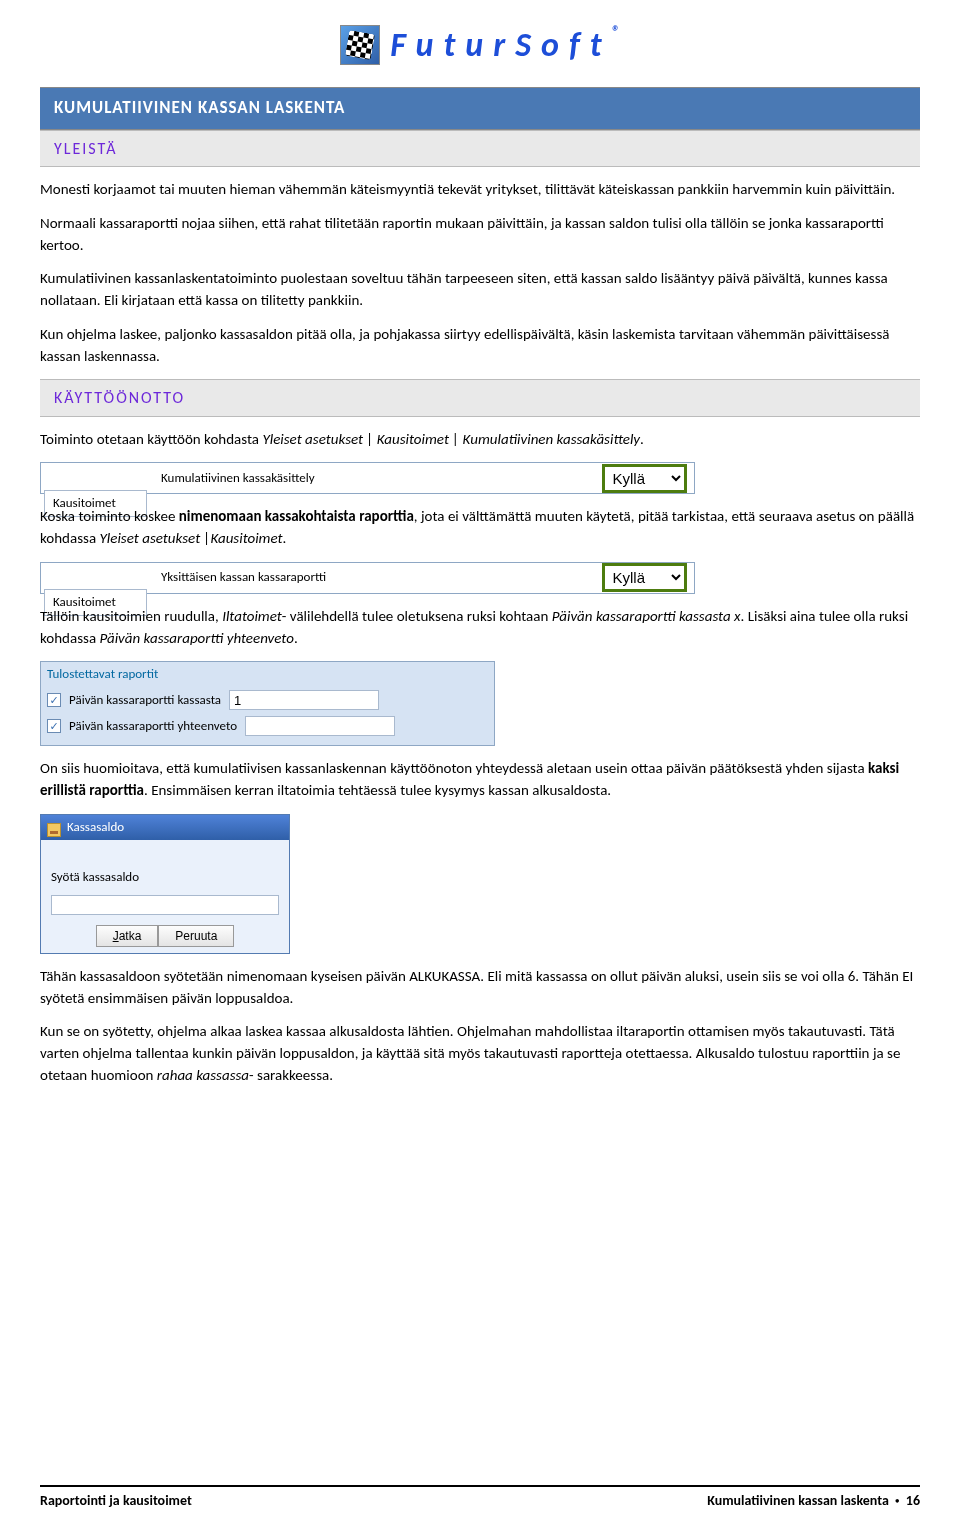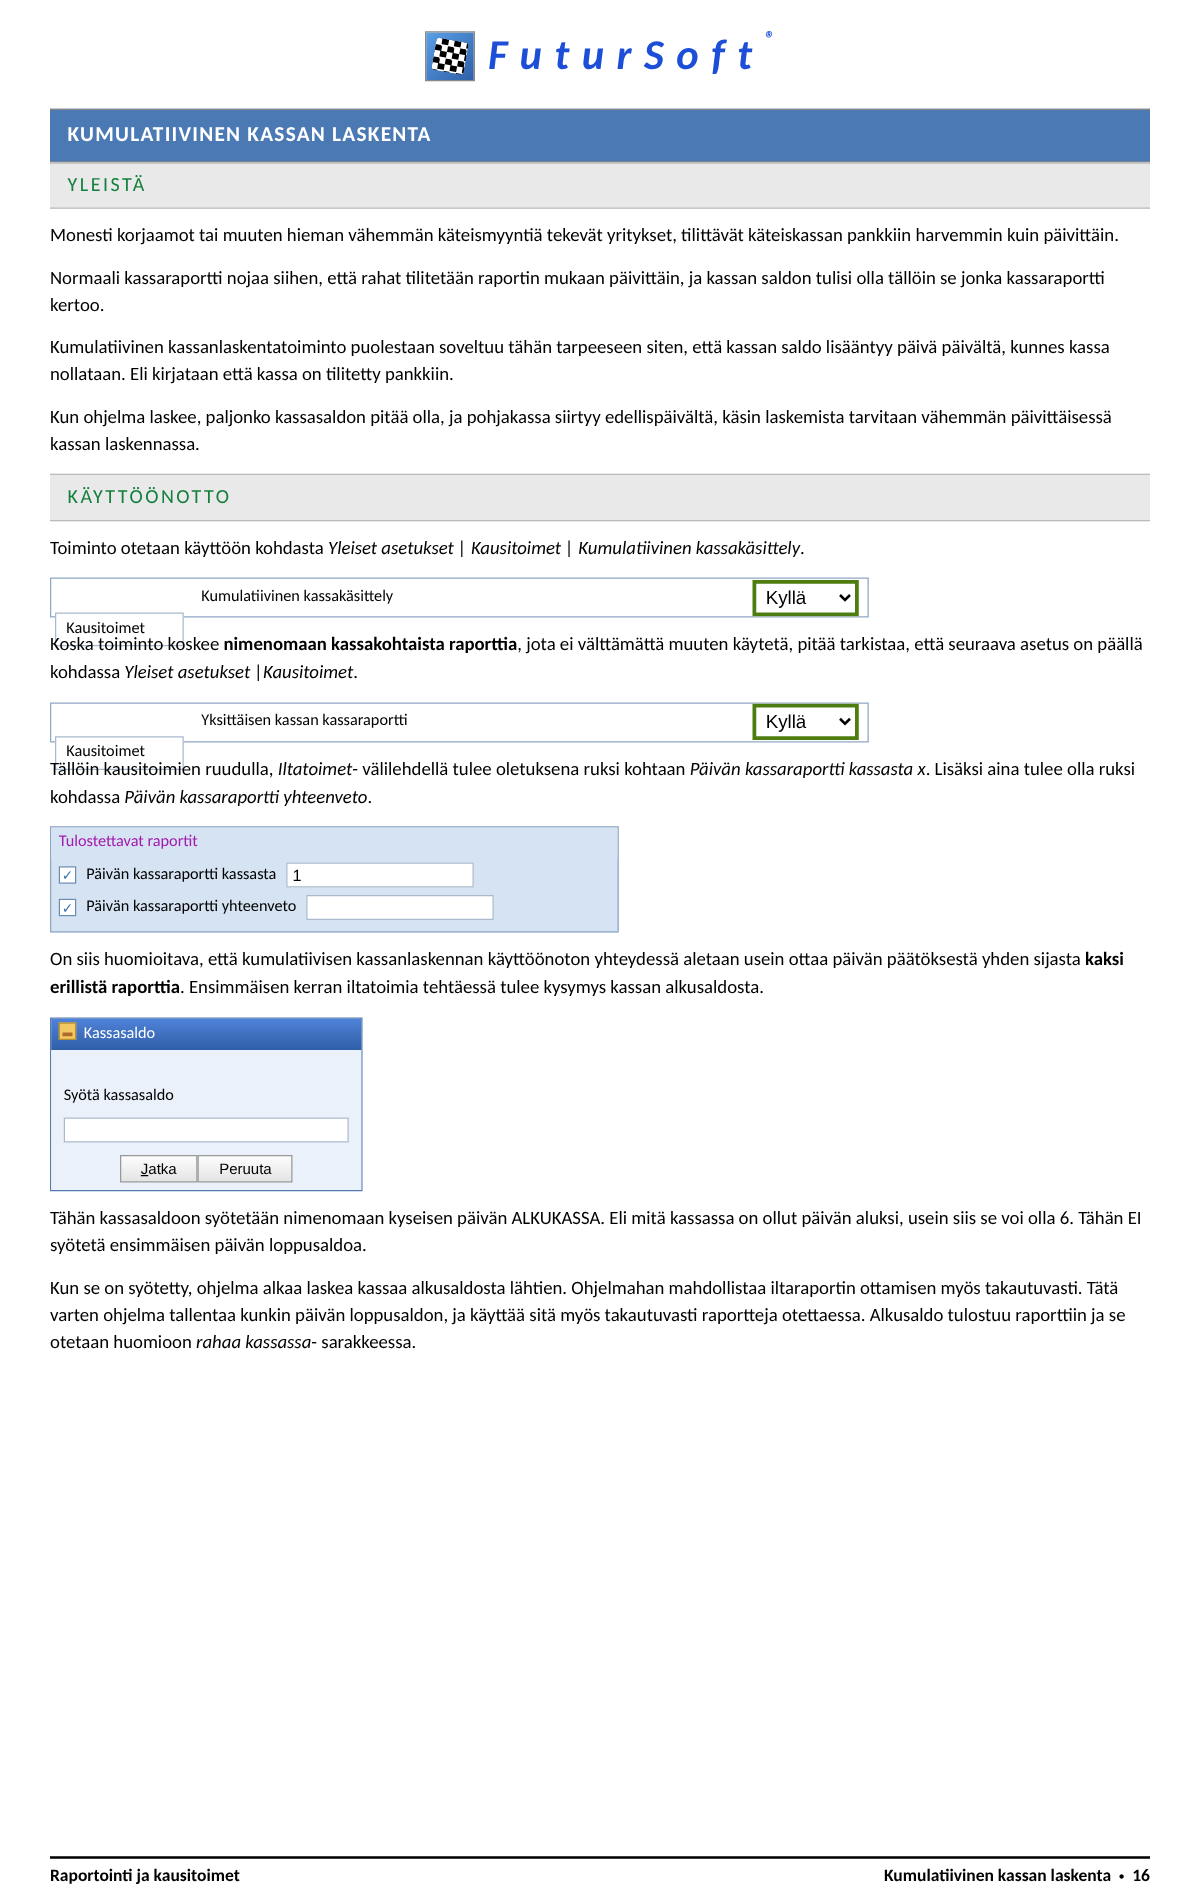--- a/index.html
+++ b/index.html
@@ -34,21 +34,21 @@
     letter-spacing: 10px; font-style: italic;
   }
   .logo-text sup { font-size: 16px; letter-spacing: 0; vertical-align: top;}
   .title-bar {
     background: #4a79b4; color: #fff; font-weight: bold;
     font-size: 17px; letter-spacing: 1px; padding: 8px 14px;
     display: flex; align-items: center;
     border-top: 1px solid #888; border-bottom: 1px solid #888;
   }
   .section-head {
-    background: #e9e9e9; color: #15803d; font-size: 16px;
+    background: #e9e9e9; color: #6d28d9; font-size: 16px;
     letter-spacing: 2px; padding: 6px 14px; margin: 0;
     border-top: 1px solid #bbb; border-bottom: 1px solid #bbb;
   }
   p { margin: 12px 0; }
   .bold { font-weight: bold; }
   .italic { font-style: italic; }
 
   
   .setbox {
     border: 1px solid #8ea7c4; background: #fff;
@@ -72,21 +72,21 @@
     font-size:15px; padding:2px 4px; width:85px; border:3px solid #4d7c0f;
     background:#fff;
   }
 
   
   .rptpanel {
     border:1px solid #8ea7c4; background:#d6e3f3; width:455px;
     padding:0 0 6px 0; margin:4px 0 12px 0;
   }
   .rptpanel .hdr {
-    background:#d6e3f3; color:#a21caf; font-size:13px;
+    background:#d6e3f3; color:#0369a1; font-size:13px;
     padding:3px 6px; display:flex; align-items:center;
   }
   .rptrow {
     display:flex; align-items:center; gap:8px; padding:3px 6px;
     font-size:13px;
   }
   .rptrow .chk {
     width:14px; height:14px; border:1px solid #6a8bb3; background:#fff;
     display:inline-flex; align-items:center; justify-content:center;
     color:#3a6fb0; font-size:11px; line-height:1;
@@ -96,21 +96,21 @@
     padding:0 4px; background:#fff;
   }
 
   
   .dlg {
     width:250px; border:1px solid #547bb1; margin:4px 0 12px 0;
     box-shadow:0 0 0 1px #e0e8f4 inset;
   }
   .dlg .titlebar {
     background:linear-gradient(#4f82d8,#2f5fa8); color:#fff; font-size:13px;
-    padding:3px 6px; display:flex; align-items:flex-start; gap:6px;
+    padding:3px 6px; display:flex; align-items:flex-end; gap:6px;
   }
   .dlg .titlebar .ico {
     width:14px; height:14px; background:#f2c862; border:1px solid #b89030;
     position:relative;
   }
   .dlg .titlebar .ico::after{
     content:""; position:absolute; left:2px; top:7px; width:8px; height:3px;
     background:#b06a2e;
   }
   .dlg .body {

